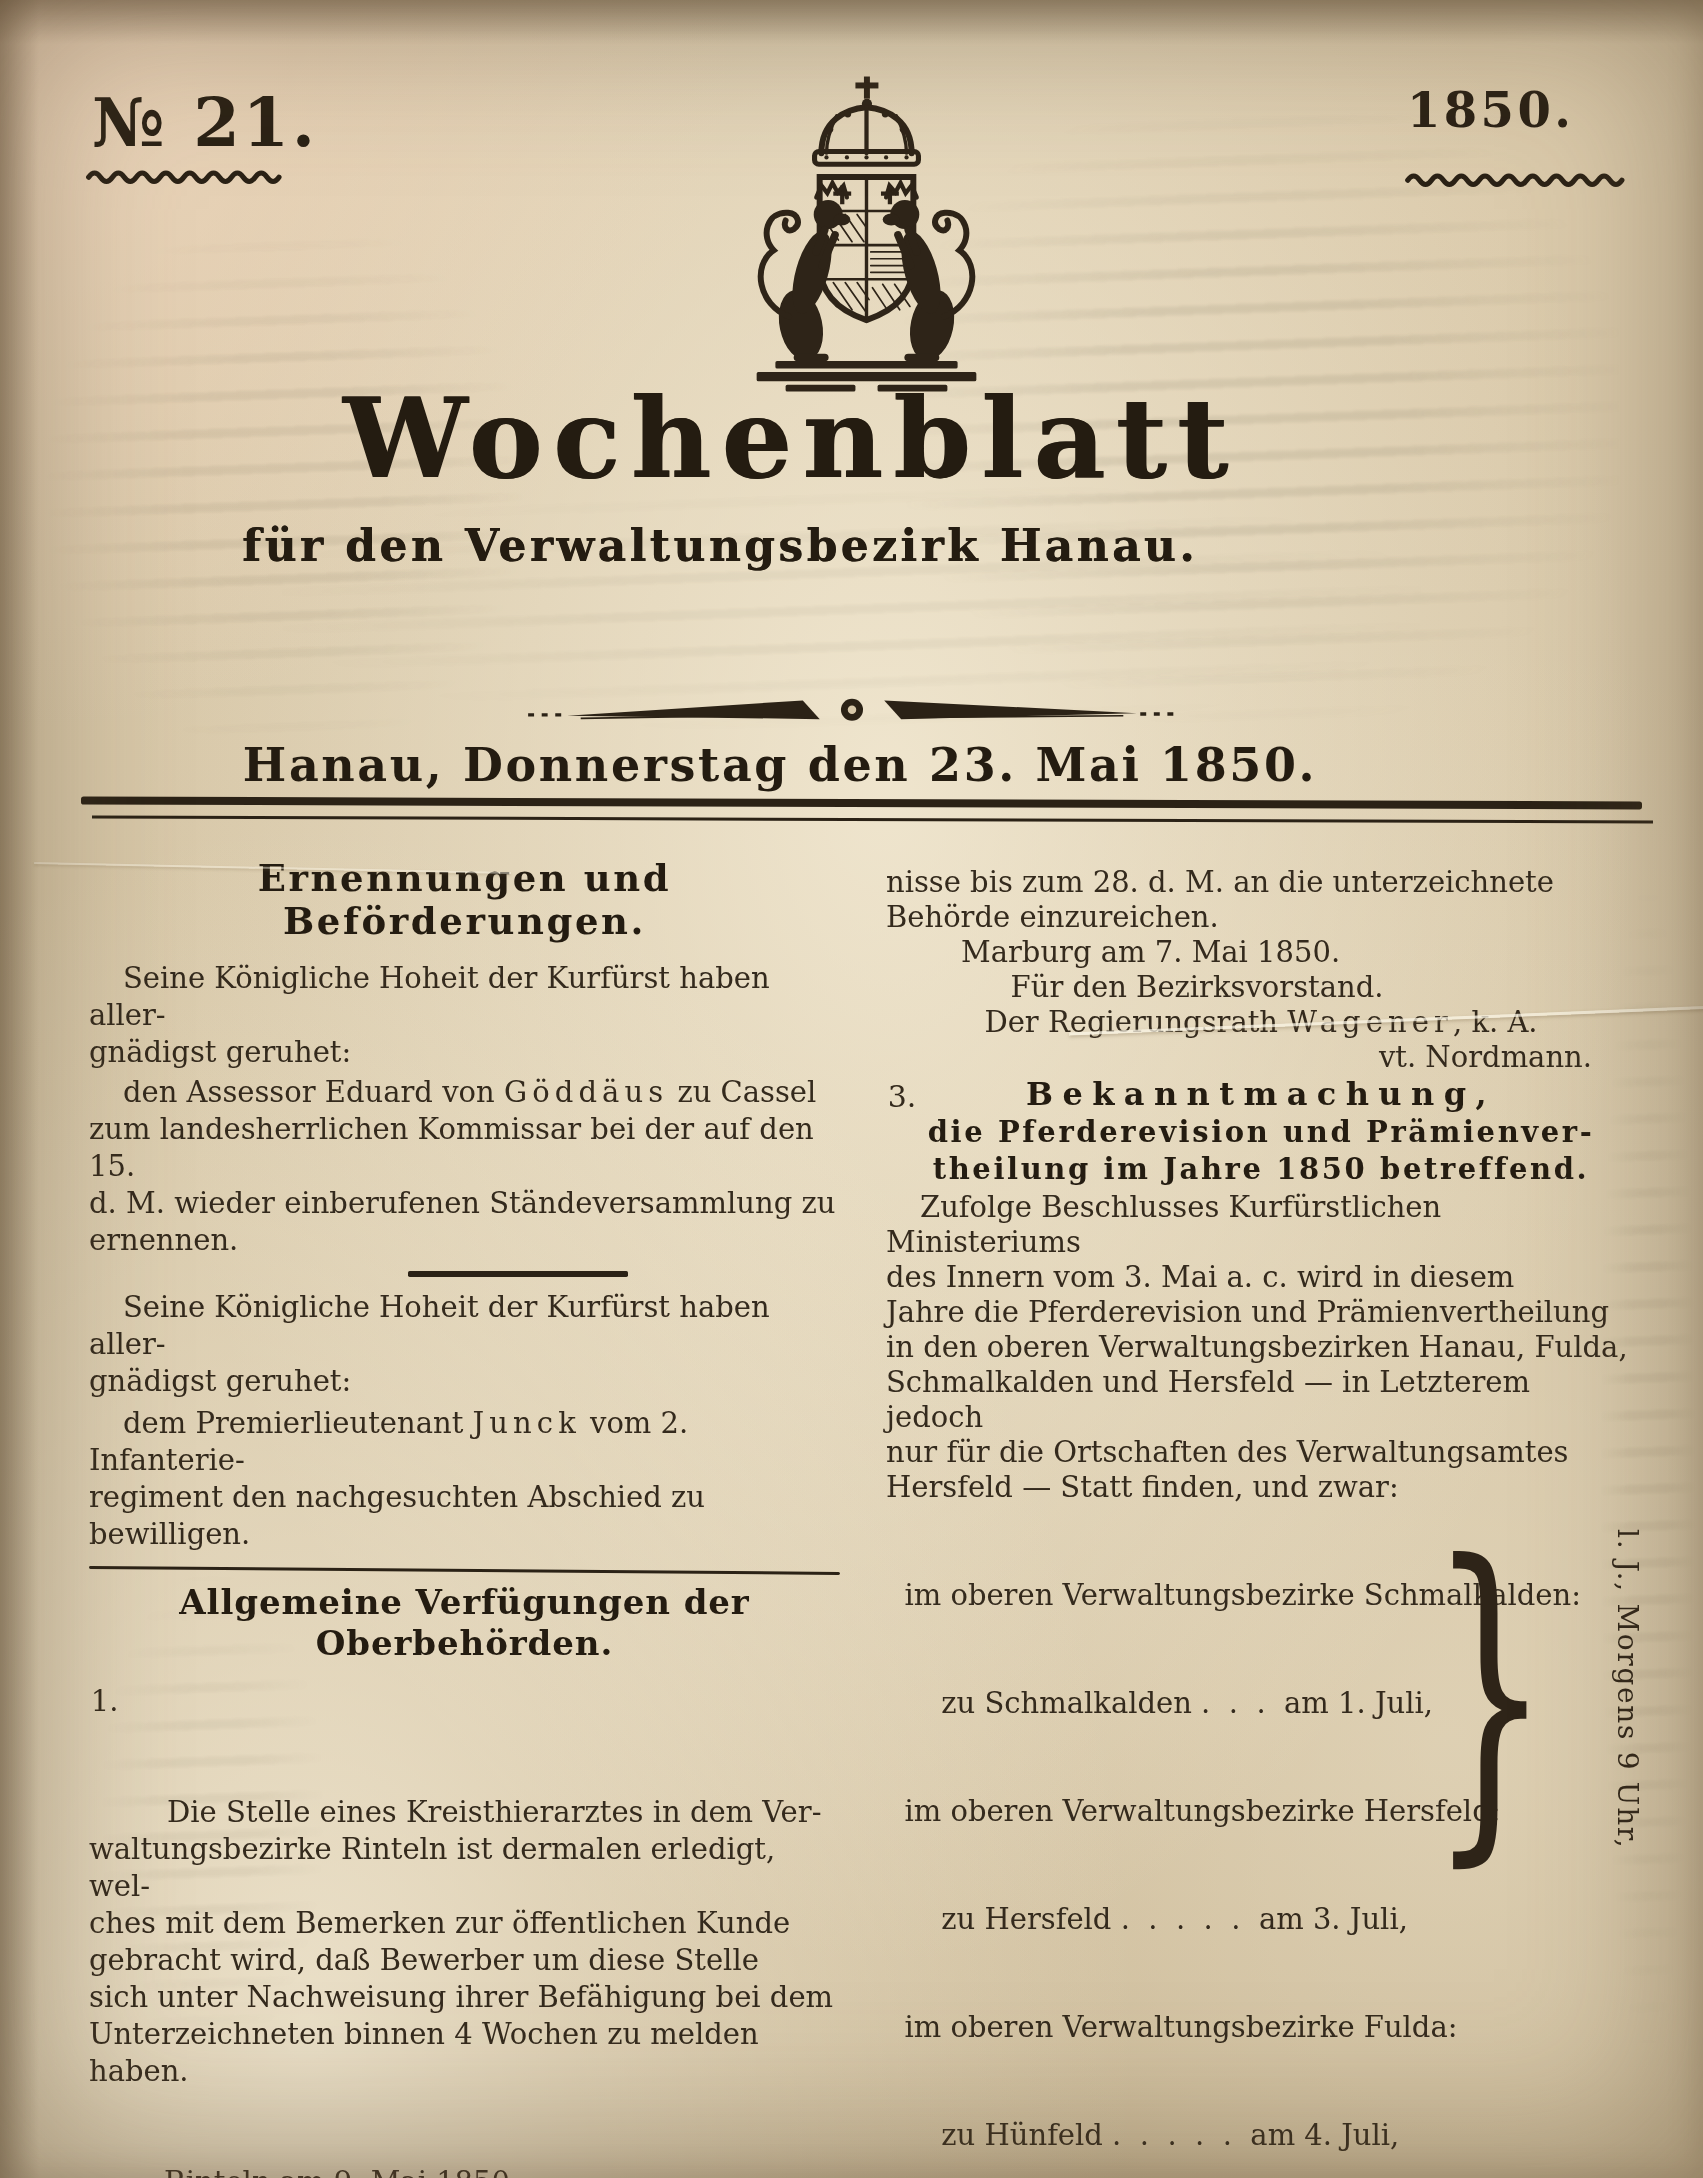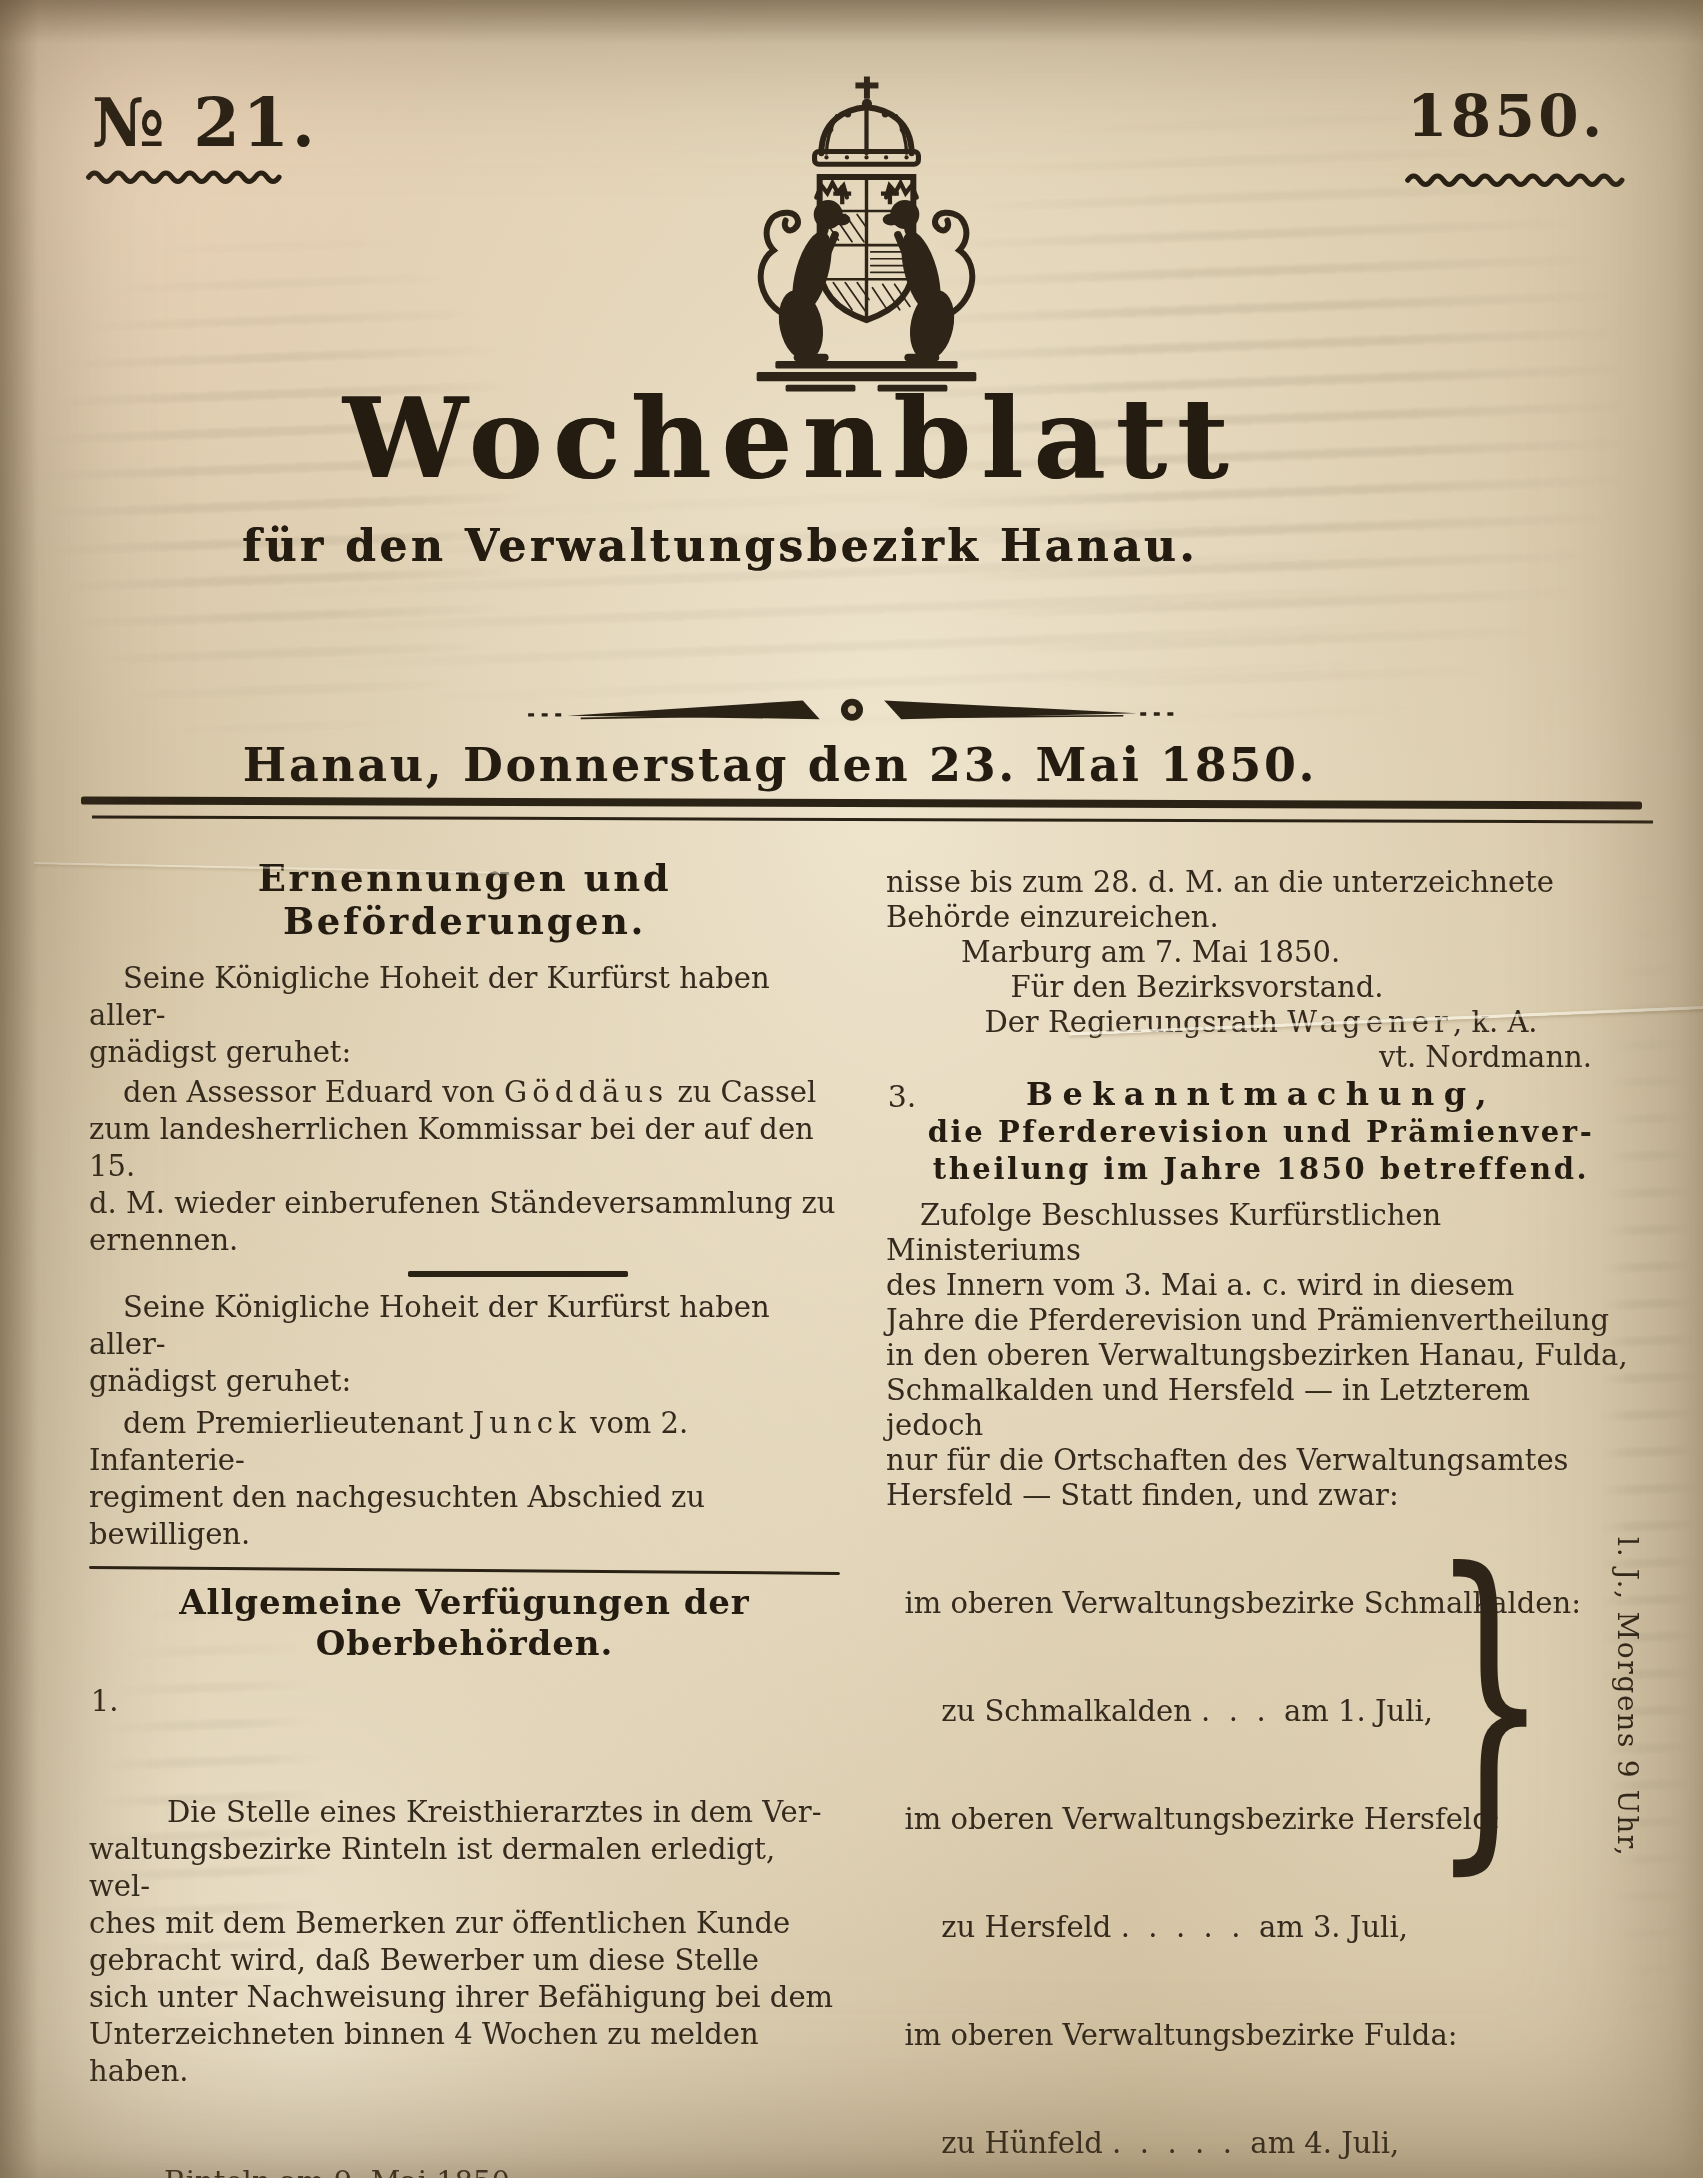--- a/index.html
+++ b/index.html
@@ -31,21 +31,21 @@
     -webkit-mask-image:radial-gradient(ellipse at center, #000 30%, transparent 74%);
             mask-image:radial-gradient(ellipse at center, #000 30%, transparent 74%);}
   .crease1{position:absolute;left:1069px;top:1019px;width:647px;height:2.6px;
     background:rgba(250,244,228,.75); box-shadow:0 1.7px 3.4px rgba(116,94,62,.35);
     transform:rotate(-2.4deg);}
   .crease2{position:absolute;left:34px;top:867px;width:477px;height:1.7px;
     background:rgba(248,242,226,.5); box-shadow:0 1.7px 2.6px rgba(116,94,62,.22);
     transform:rotate(1.2deg);}
   .issue-no{position:absolute;left:92px;top:83px;font-size:67px;font-weight:bold;letter-spacing:2.6px;color:#2a2115;}
   .issue-wave{position:absolute;left:85px;top:167px;}
-  .year-no{position:absolute;left:1407px;top:82px;font-size:58px;font-weight:bold;letter-spacing:3.4px;color:#2a2115;}
+  .year-no{position:absolute;left:1407px;top:82px;font-size:48px;font-weight:bold;letter-spacing:3.4px;color:#2a2115;}
   .year-wave{position:absolute;left:1404px;top:170px;}
 
   .crest{position:absolute;left:726px;top:68px;}
 
   .title1{position:absolute;left:0;width:1581px;top:373px;text-align:center;
     font-size:111px;font-weight:bold;letter-spacing:10.2px;color:#241c11;
     text-shadow:0.9px 0 0 #241c11;}
   .title2{position:absolute;left:0;width:1440px;top:520px;text-align:center;
     font-size:44px;font-weight:bold;letter-spacing:3.4px;color:#241c11;
     text-shadow:0.5px 0 0 #241c11;}
@@ -69,21 +69,21 @@
   .longrule{width:100%;height:3.4px;background:#2b2216;margin:10.2px 0 10.2px 0;transform:rotate(.45deg);border-radius:1.7px;}
   .item{position:relative;white-space:pre-wrap;margin:0;}
   .item .num{position:absolute;left:1.7px;top:0;}
   .item .txt{display:block;text-indent:78px;}
   .ml{margin-left:75px;white-space:pre-wrap;}
   .center{text-align:center;white-space:pre-wrap;}
   .right-al{text-align:right;padding-right:44px;white-space:pre-wrap;}
 
   .h3row{position:relative;text-align:center;font-weight:bold;font-size:32px;letter-spacing:9.4px;line-height:39px;color:#241c11;}
   .h3row .num{position:absolute;left:1.7px;top:1.7px;letter-spacing:0;font-size:30px;font-weight:normal;color:#342a1d;}
-  .h3sub{text-align:center;font-weight:bold;font-size:29px;letter-spacing:2.6px;white-space:pre-wrap;line-height:37px;margin-bottom:10px;color:#241c11;}
+  .h3sub{text-align:center;font-weight:bold;font-size:29px;letter-spacing:2.6px;white-space:pre-wrap;line-height:37px;margin-bottom:2px;color:#241c11;}
 
   .sched{position:relative;white-space:pre;padding-right:128px;line-height:36px;font-size:29px;}
   .srow{white-space:pre;}
   .brace{position:absolute;top:29px;right:37px;font-size:345px;line-height:319px;
     transform:scaleX(.55);transform-origin:center;color:#2e2418;font-weight:normal;}
   .brace-label{position:absolute;top:24px;right:-8.5px;writing-mode:vertical-rl;
     font-size:28px;letter-spacing:1.7px;height:375px;color:#2e2418;}
 </style>
 </head>
 <body>

